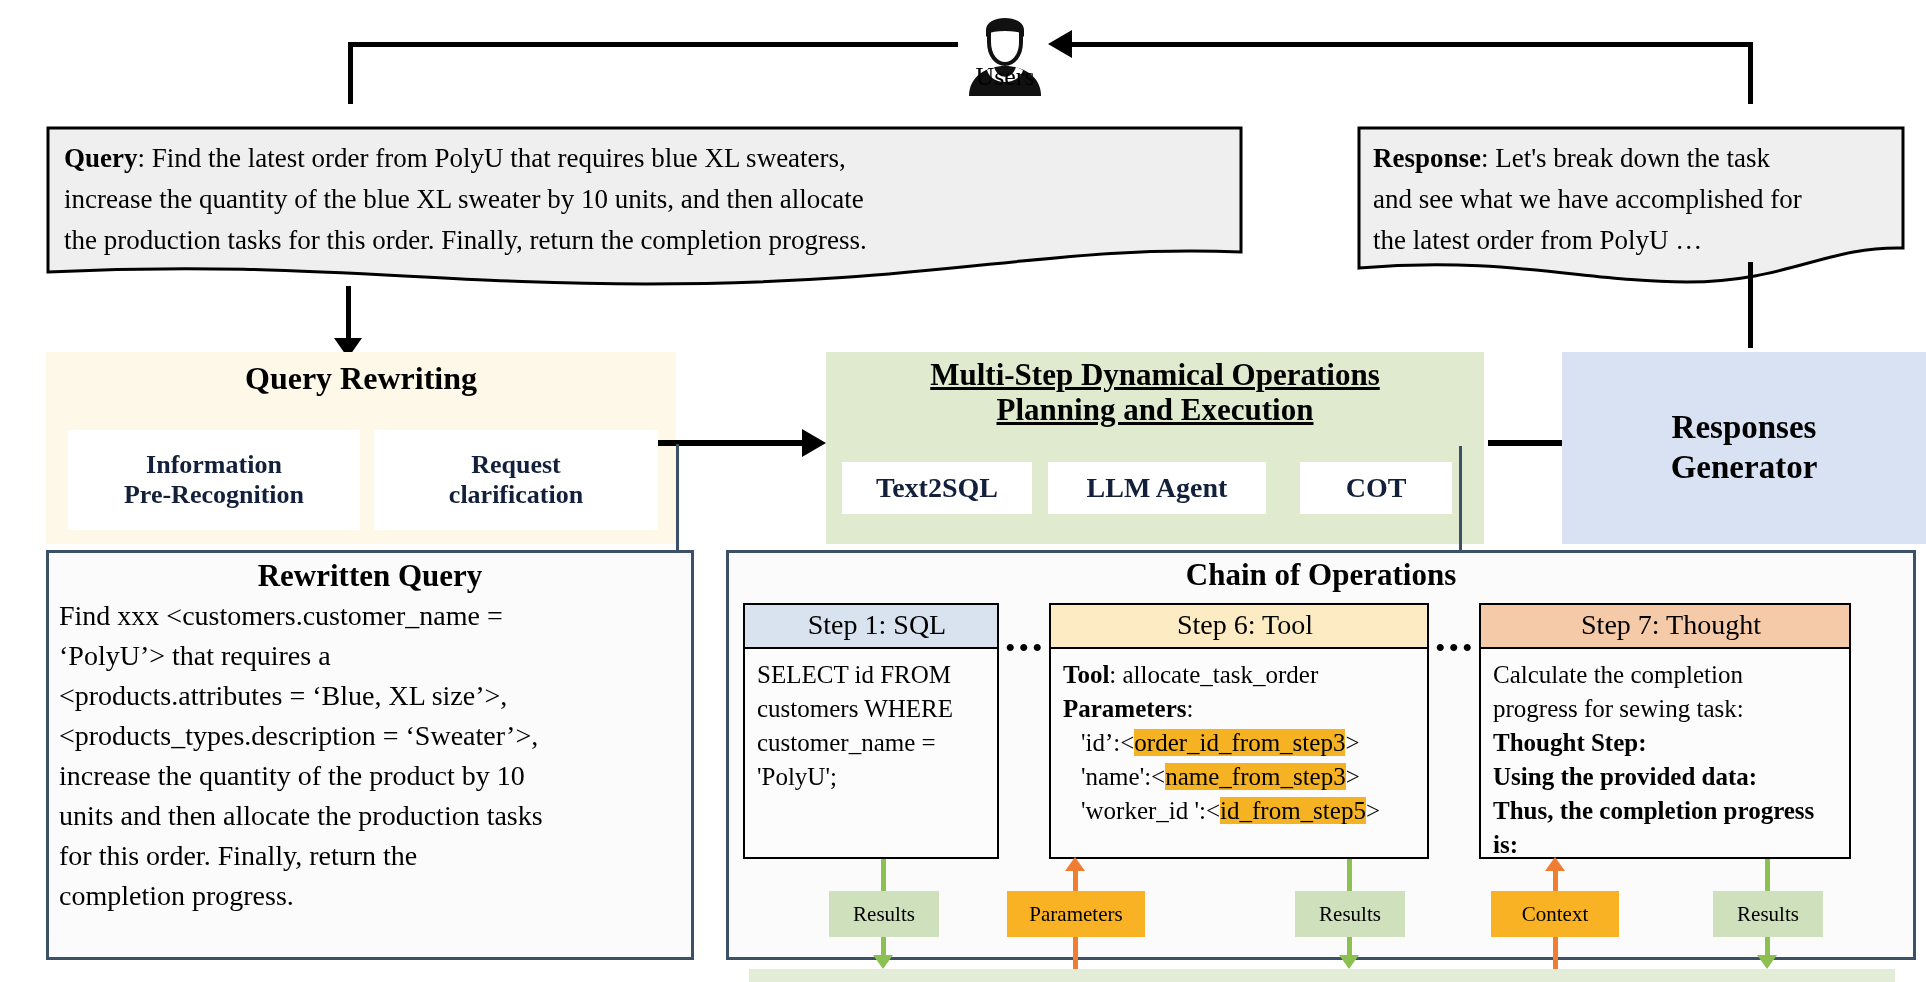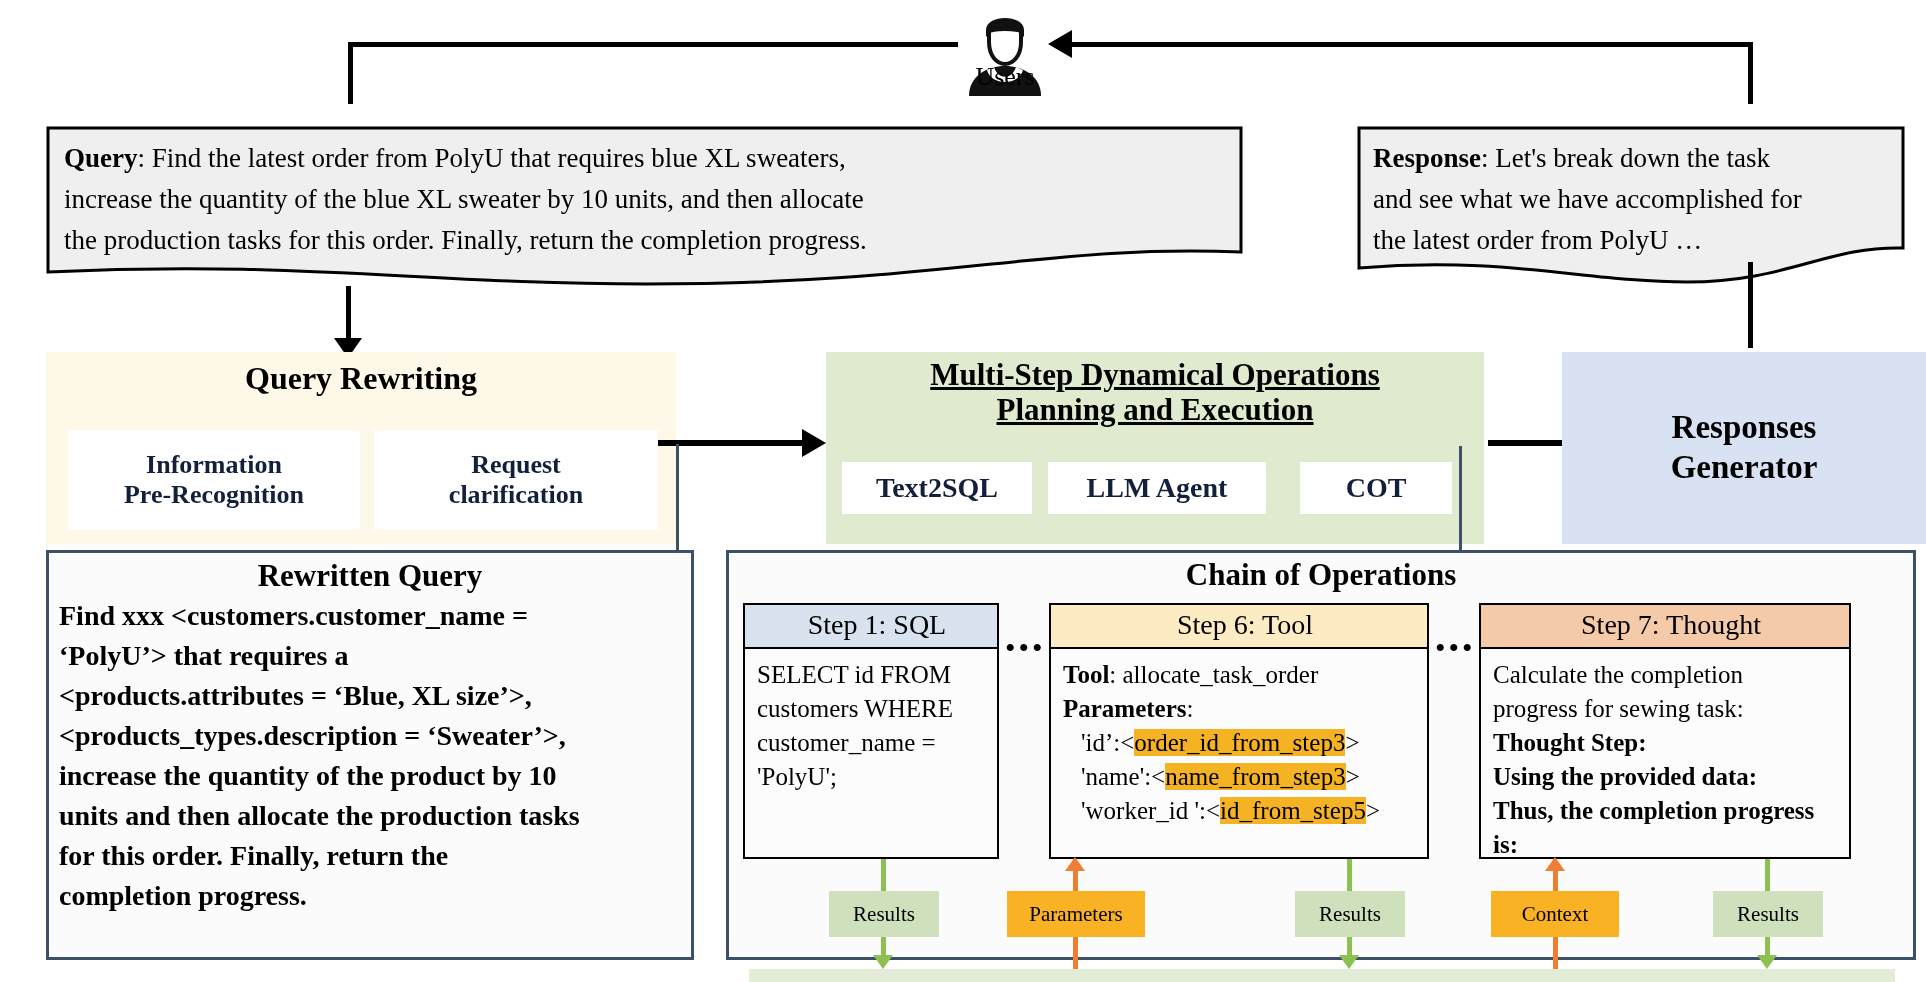--- a/index.html
+++ b/index.html
@@ -134,21 +134,21 @@
 <div class="abs" style="left:1562px;top:352px;width:364px;height:192px;background:#d8e2f2;
             display:flex;align-items:center;justify-content:center;">
   <div class="center ttl-bold" style="font-size:33px;line-height:1.2;">
     <div>Responses</div>
     <div>Generator</div>
   </div>
 </div>
 
 <div class="abs" style="left:46px;top:550px;width:648px;height:410px;background:#fbfbfb;border:3px solid #3c5068;">
   <div class="ttl-bold center" style="font-size:31px;padding-top:5px;">Rewritten Query</div>
-  <div style="padding:2px 10px 0 10px;font-size:28px;line-height:1.43;font-weight:bold;">
+  <div style="padding:2px 10px 0 10px;font-size:28px;line-height:1.43;">
     <div>Find xxx &lt;customers.customer_name =</div>
     <div>‘PolyU’&gt; that requires a</div>
     <div>&lt;products.attributes = ‘Blue, XL size’&gt;,</div>
     <div>&lt;products_types.description = ‘Sweater’&gt;,</div>
     <div>increase the quantity of the product by 10</div>
     <div>units and then allocate the production tasks</div>
     <div>for this order. Finally, return the</div>
     <div>completion progress.</div>
   </div>
 </div>

